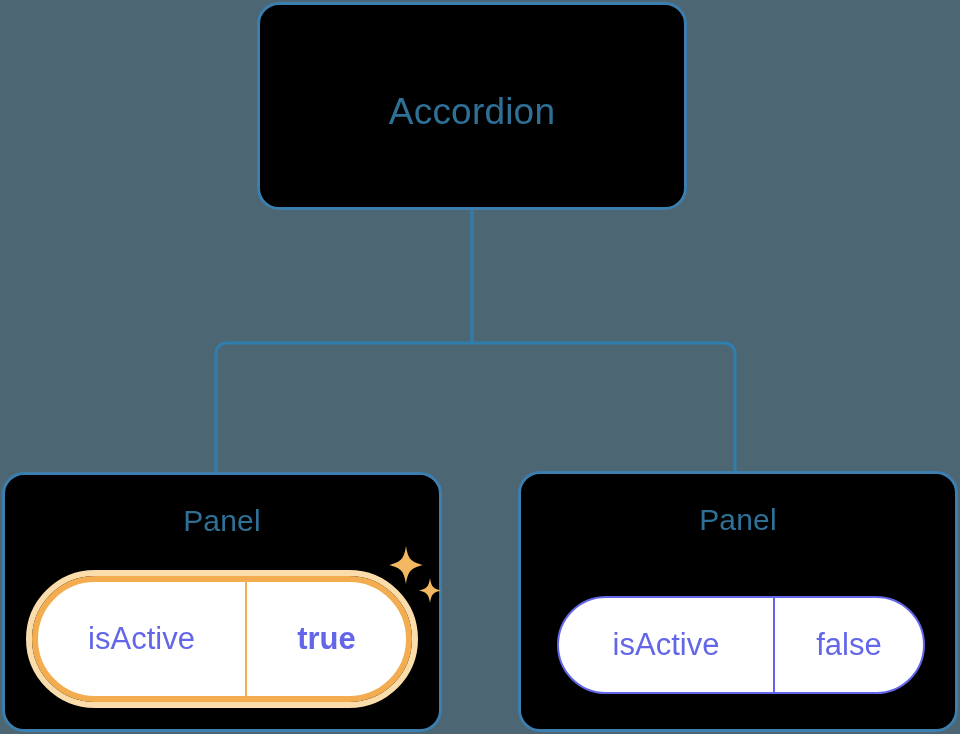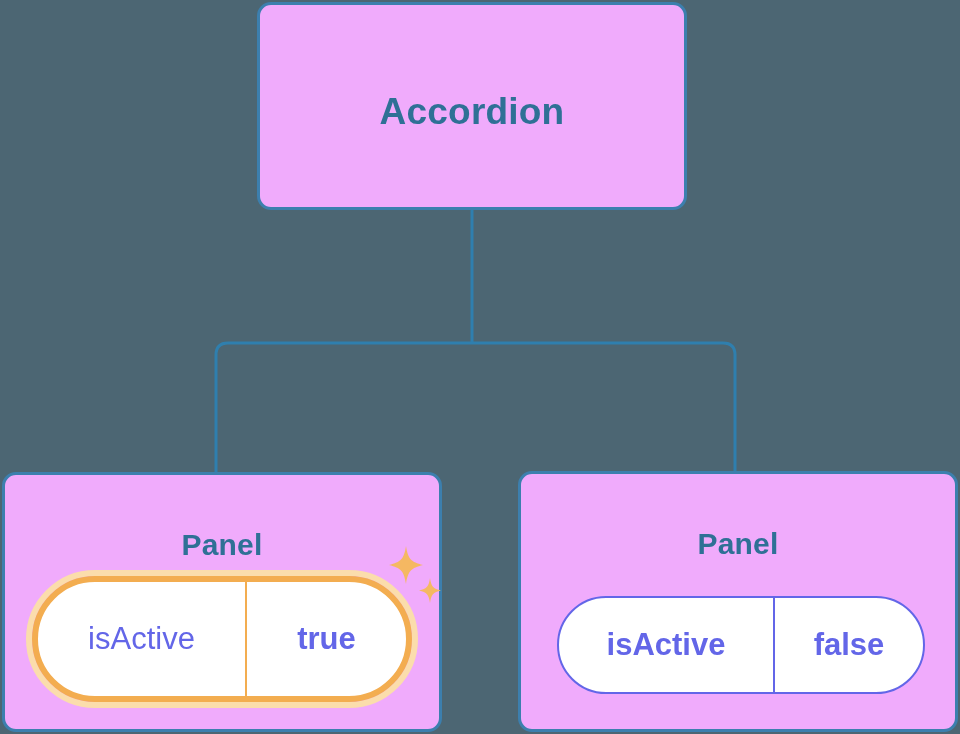--- a/index.html
+++ b/index.html
@@ -30,24 +30,23 @@
     top: 0;
     width: 960px;
     height: 734px;
     pointer-events: none;
   }
 
   
   .node-card {
     position: absolute;
     box-sizing: border-box;
-    background: #f0abfc;
+    background: #000000;
     border: 3px solid #3c7fae;
-    border-radius: 14px;
-    font-weight: bold;
+    border-radius: 22px;
   }
 
   #accordion-node {
     left: 257px;
     top: 2px;
     width: 430px;
     height: 208px;
   }
 
   #panel-node-left {
@@ -73,21 +72,21 @@
     letter-spacing: 0.2px;
     white-space: nowrap;
   }
 
   #accordion-title {
     top: 86px;
     font-size: 37px;
   }
 
   .panel-title {
-    top: 53px;
+    top: 29px;
     font-size: 30px;
   }
 
   
   .prop-pill {
     position: absolute;
     box-sizing: border-box;
     display: flex;
     align-items: stretch;
     background: #ffffff;

